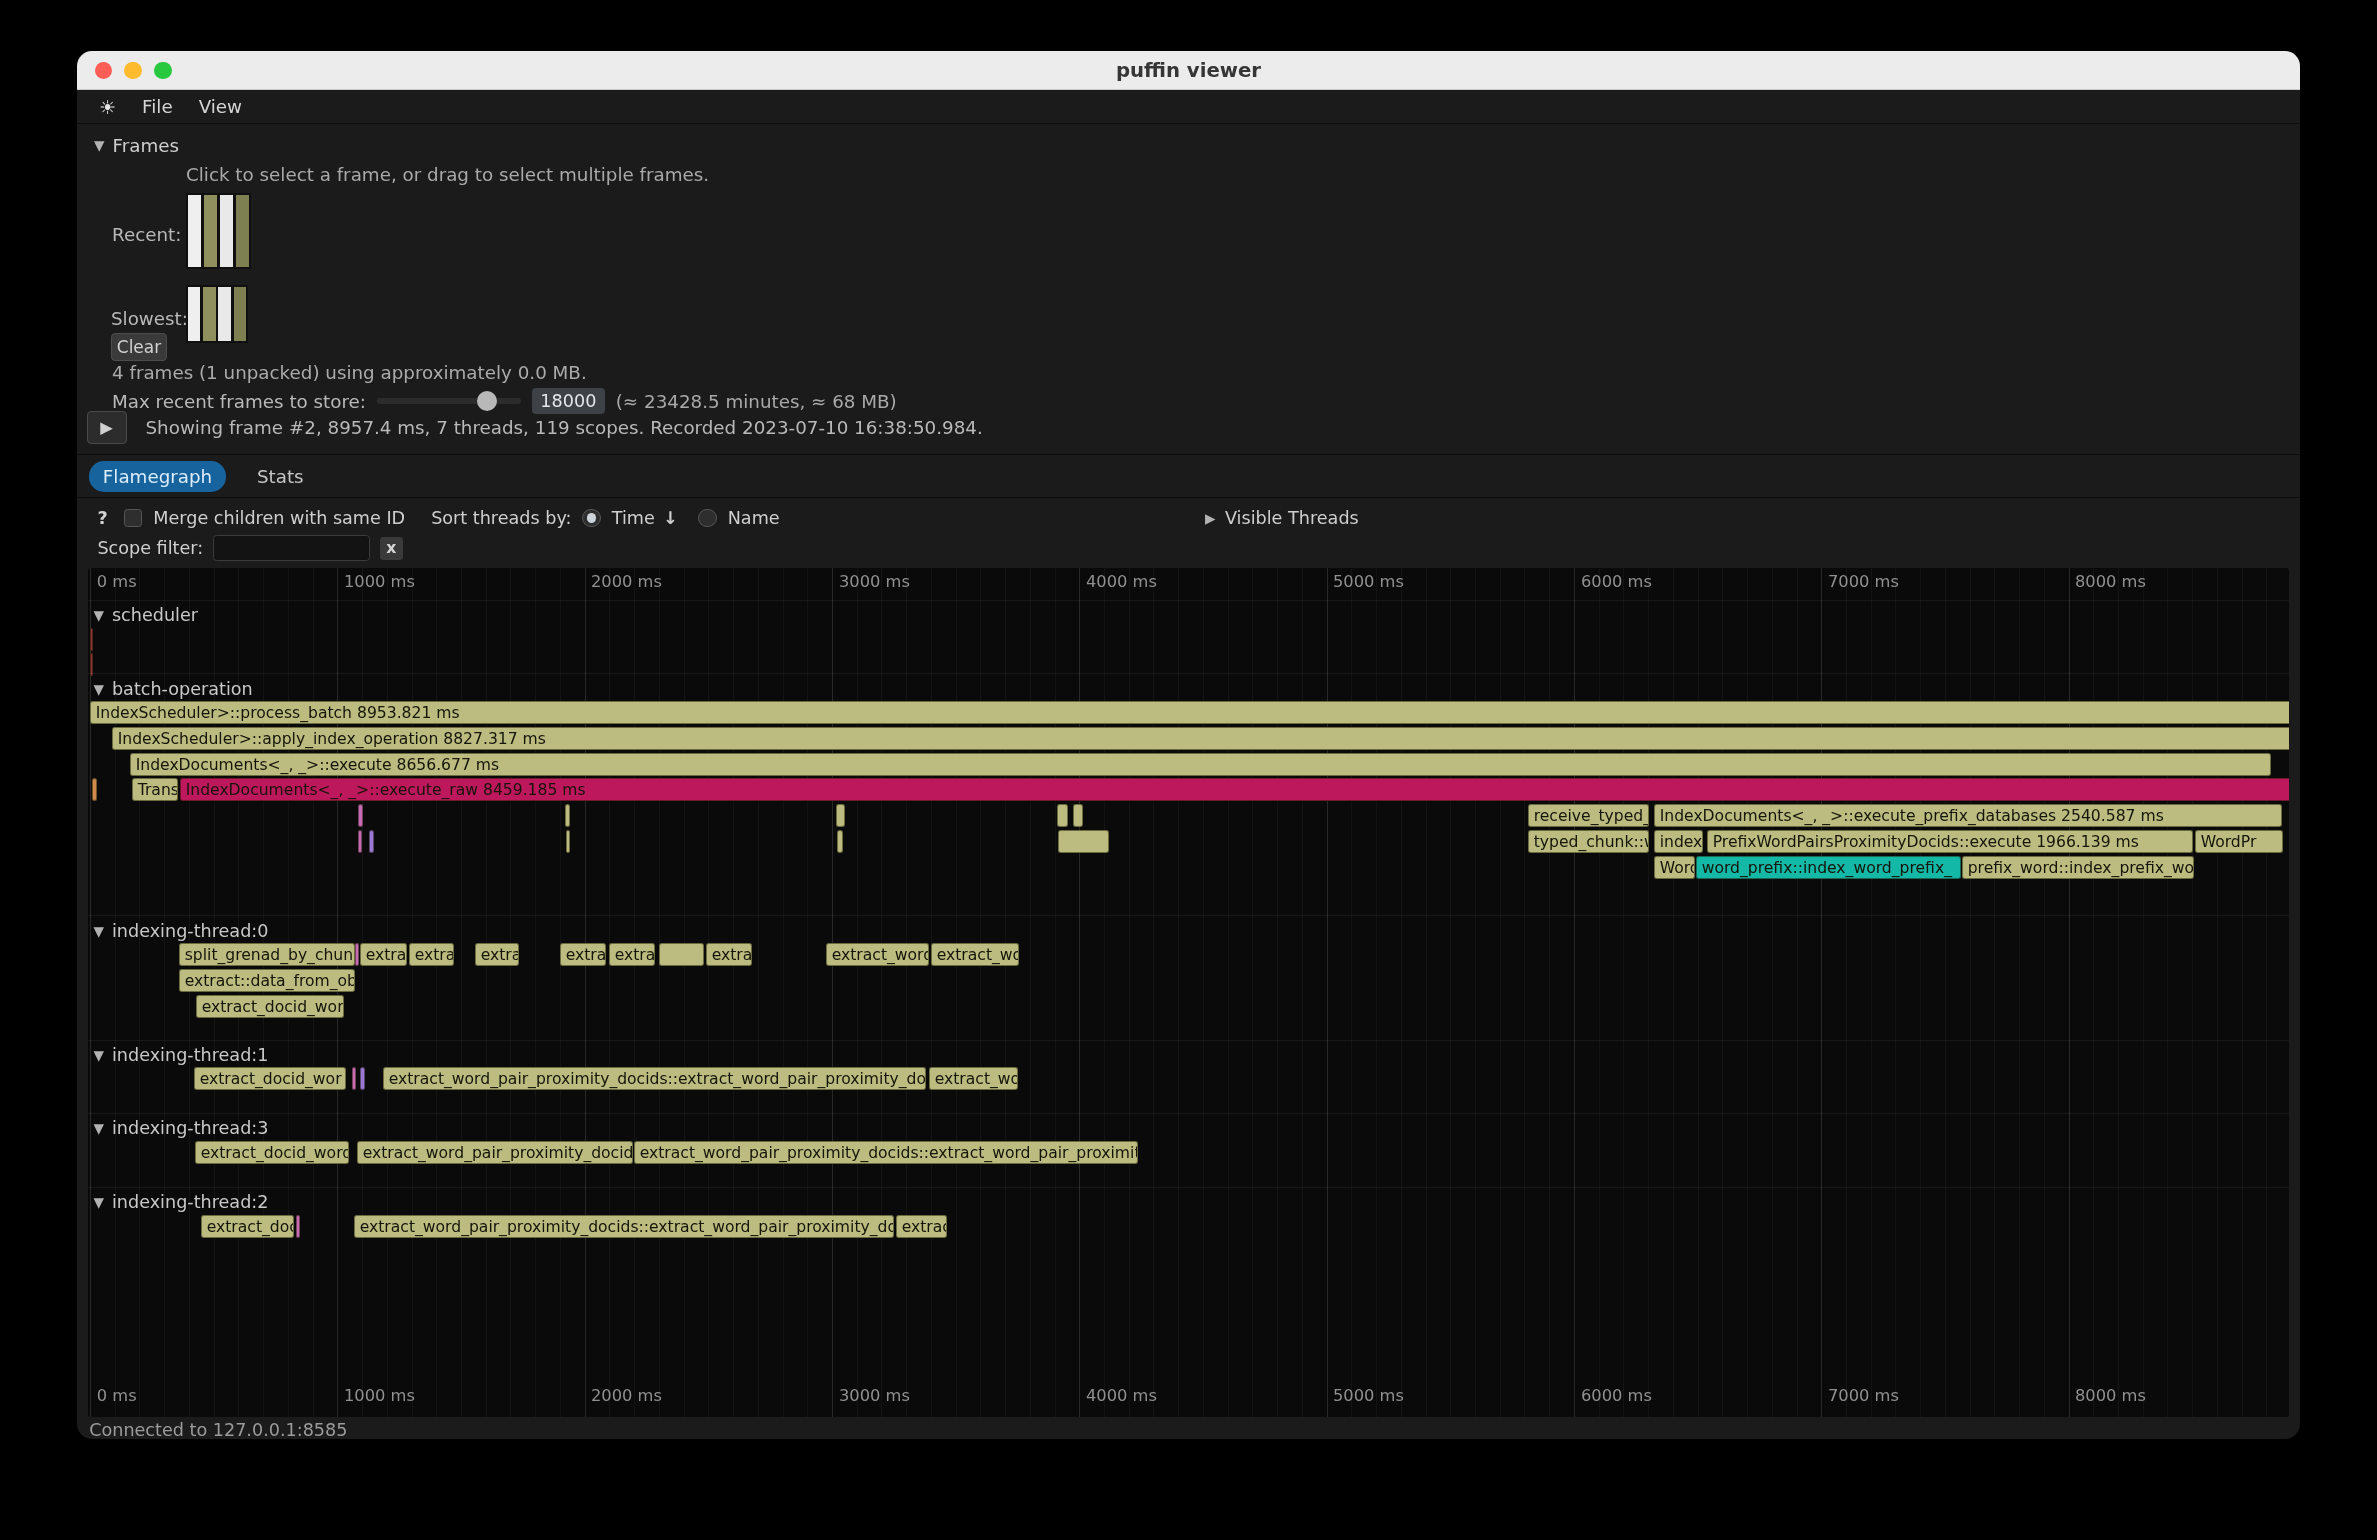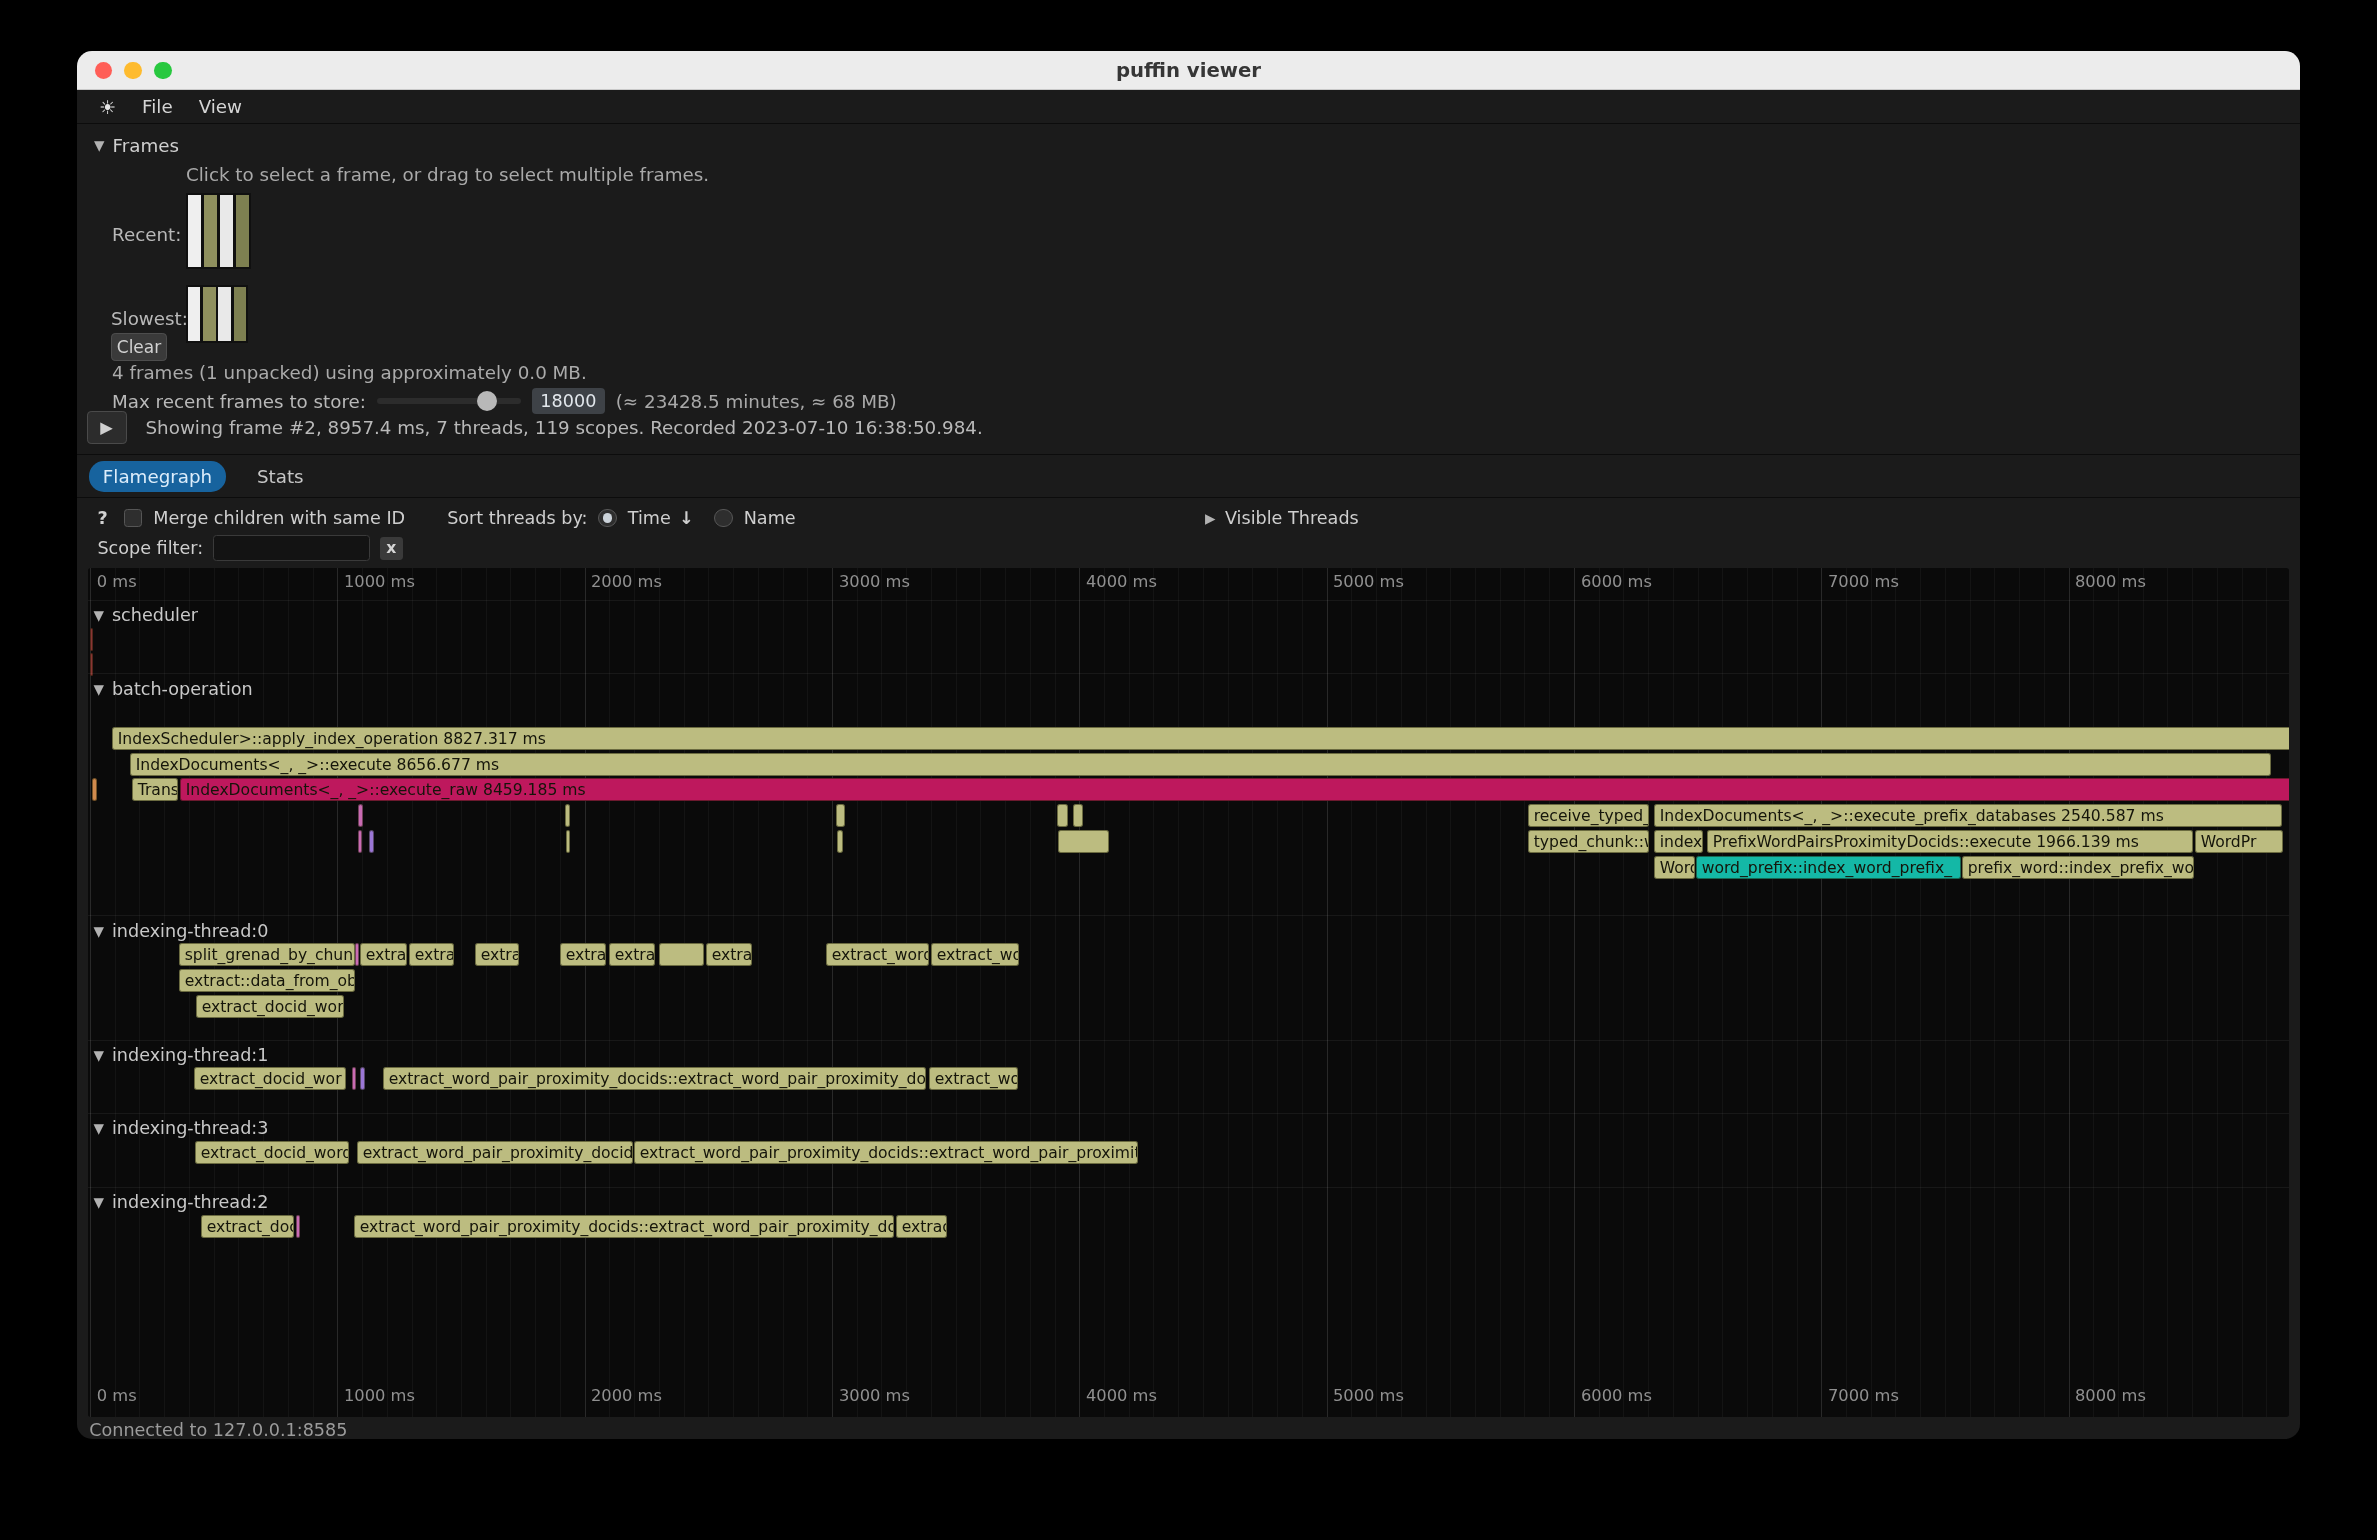--- a/index.html
+++ b/index.html
@@ -49,21 +49,21 @@
   .sep1{top:403px}.sep2{top:446px}
   
   .tabsrow{position:absolute;top:408px;left:12.2px;height:35px;display:flex;align-items:center;gap:17.6px;}
   .tab{font-size:18.3px;color:#c6c6c6;padding:5.4px 13.6px;border-radius:15px;}
   .tab.active{background:#17639e;color:#dcedfb;}
   
   .options-row{position:absolute;top:452px;left:0;right:0;height:30px;display:flex;align-items:center;gap:11px;
                padding-left:20.4px;color:#cfcfcf;font-size:17.6px;box-sizing:border-box;}
   .help{font-weight:bold;color:#d2d2d2;margin-right:5.4px;}
   .checkbox{width:18.3px;height:18.3px;background:#2e2e2e;border:1.4px solid #565656;border-radius:3.4px;box-sizing:border-box;}
-  .sortlabel{margin-left:31px;}
+  .sortlabel{margin-left:15px;}
   .radio{width:18.3px;height:18.3px;background:#2e2e2e;border:1.4px solid #565656;border-radius:50%;
          box-sizing:border-box;position:relative;}
   .radio.checked::after{content:"";position:absolute;inset:3.4px;border-radius:50%;background:#ccd3da;}
   .arrow{font-weight:bold;margin-left:-2.7px;}
   .radio.name{margin-left:9.5px;}
   .visible-threads{position:absolute;left:1128px;display:flex;align-items:center;gap:9.5px;}
   
   .filter-row{position:absolute;top:484px;left:20.4px;display:flex;align-items:center;gap:9.5px;color:#cfcfcf;font-size:17.6px;justify-content:center;}
   .filter-input{width:142px;height:24.4px;background:#131313;border:0.7px solid #3a3a3a;border-radius:3.4px;
                 color:#dddddd;font-size:17px;padding:0 6.8px;font-family:"DejaVu Sans",sans-serif;}
@@ -291,20 +291,21 @@
           <span class="tri">▼</span>
           <span>scheduler</span>
         </div>
         <div class="bar nolabel" style="left: 2px; width: 3px; top: 60px; background: rgb(138, 53, 53);"></div>
         <div class="bar nolabel" style="left: 2px; width: 3px; top: 85px; background: rgb(138, 53, 53);"></div>
         <div class="sec-line" style="top: 105px;"></div>
         <div class="sec-header" style="top: 111px; left: 5.4px;">
           <span class="tri">▼</span>
           <span>batch-operation</span>
         </div>
+        <div class="bar" style="left: 2px; width: 2214px; top: 133px; background: rgb(188, 188, 128);">IndexScheduler&gt;::process_batch 8953.821 ms</div>
         <div class="bar" style="left: 24px; width: 2183px; top: 159px; background: rgb(188, 188, 128);">IndexScheduler&gt;::apply_index_operation 8827.317 ms</div>
         <div class="bar" style="left: 42px; width: 2141px; top: 185px; background: rgb(188, 188, 128);">IndexDocuments&lt;_, _&gt;::execute 8656.677 ms</div>
         <div class="bar nolabel" style="left: 4px; width: 5px; top: 210px; background: rgb(208, 138, 78);"></div>
         <div class="bar" style="left: 44px; width: 46px; top: 210px; background: rgb(188, 188, 128);">Trans</div>
         <div class="bar" style="left: 92px; width: 2116px; top: 210px; background: #be185d;">IndexDocuments&lt;_, _&gt;::execute_raw 8459.185 ms</div>
         <div class="bar nolabel" style="left: 270px; width: 4.5px; top: 236px; background: rgb(201, 107, 180);"></div>
         <div class="bar nolabel" style="left: 477px; width: 5.4px; top: 236px; background: rgb(188, 188, 128);"></div>
         <div class="bar nolabel" style="left: 748px; width: 8.7px; top: 236px; background: rgb(188, 188, 128);"></div>
         <div class="bar nolabel" style="left: 969px; width: 11px; top: 236px; background: rgb(188, 188, 128);"></div>
         <div class="bar nolabel" style="left: 985px; width: 10px; top: 236px; background: rgb(188, 188, 128);"></div>

